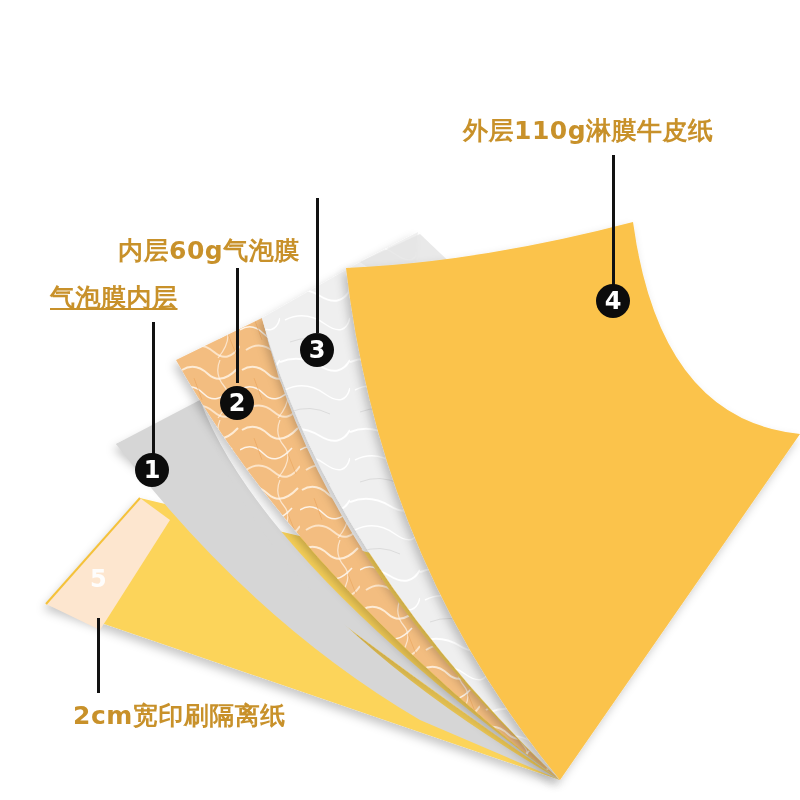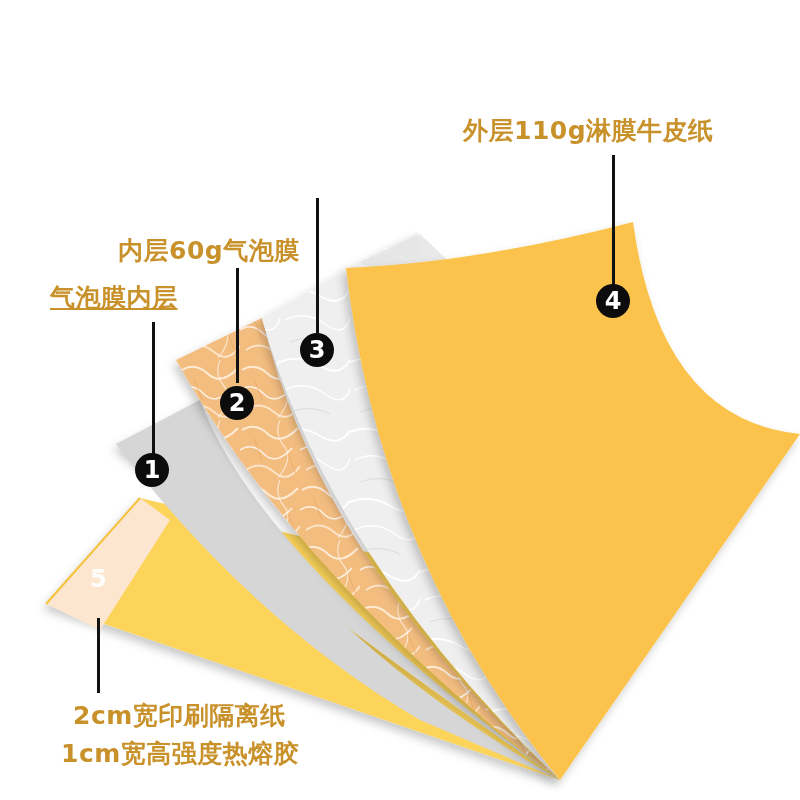--- a/index.html
+++ b/index.html
@@ -56,21 +56,20 @@
     <path d="M360 262 L420 234 L460 272 L400 290 Z" fill="#e4e4e4" opacity="0.8"></path>
 
     <path d="M346 268 Q480 262 633 222 Q660 420 800 434 L560 780 Q380 560 346 268 Z" fill="#fbc34b" filter="url(#shadow)"></path>
   </svg>
 
   
   <div class="label" style="left:463px; top:118px;">外层110g淋膜牛皮纸</div>
   <div class="label" style="left:118px; top:230px;margin-top:8px;">内层60g气泡膜</div>
   <div class="label" style="left:50px; top:285px;text-decoration:underline;">气泡膜内层</div>
   <div class="label" style="left:61px; top:703px;margin-left:12px;">2cm宽印刷隔离纸</div>
-  <div class="label" style="left:61px; top:741px;">1cm宽高强度热熔胶</div>
 
   
   <div class="leader" style="left:612px; top:155px; height:130px;"></div>
   <div class="leader" style="left:316px; top:198px; height:135px;"></div>
   <div class="leader" style="left:236px; top:268px; height:115px;"></div>
   <div class="leader" style="left:152px; top:322px; height:135px;"></div>
   <div class="leader" style="left:97px; top:618px; height:75px;"></div>
 
   
   <div class="badge" style="left:596px; top:284px;">4</div>

